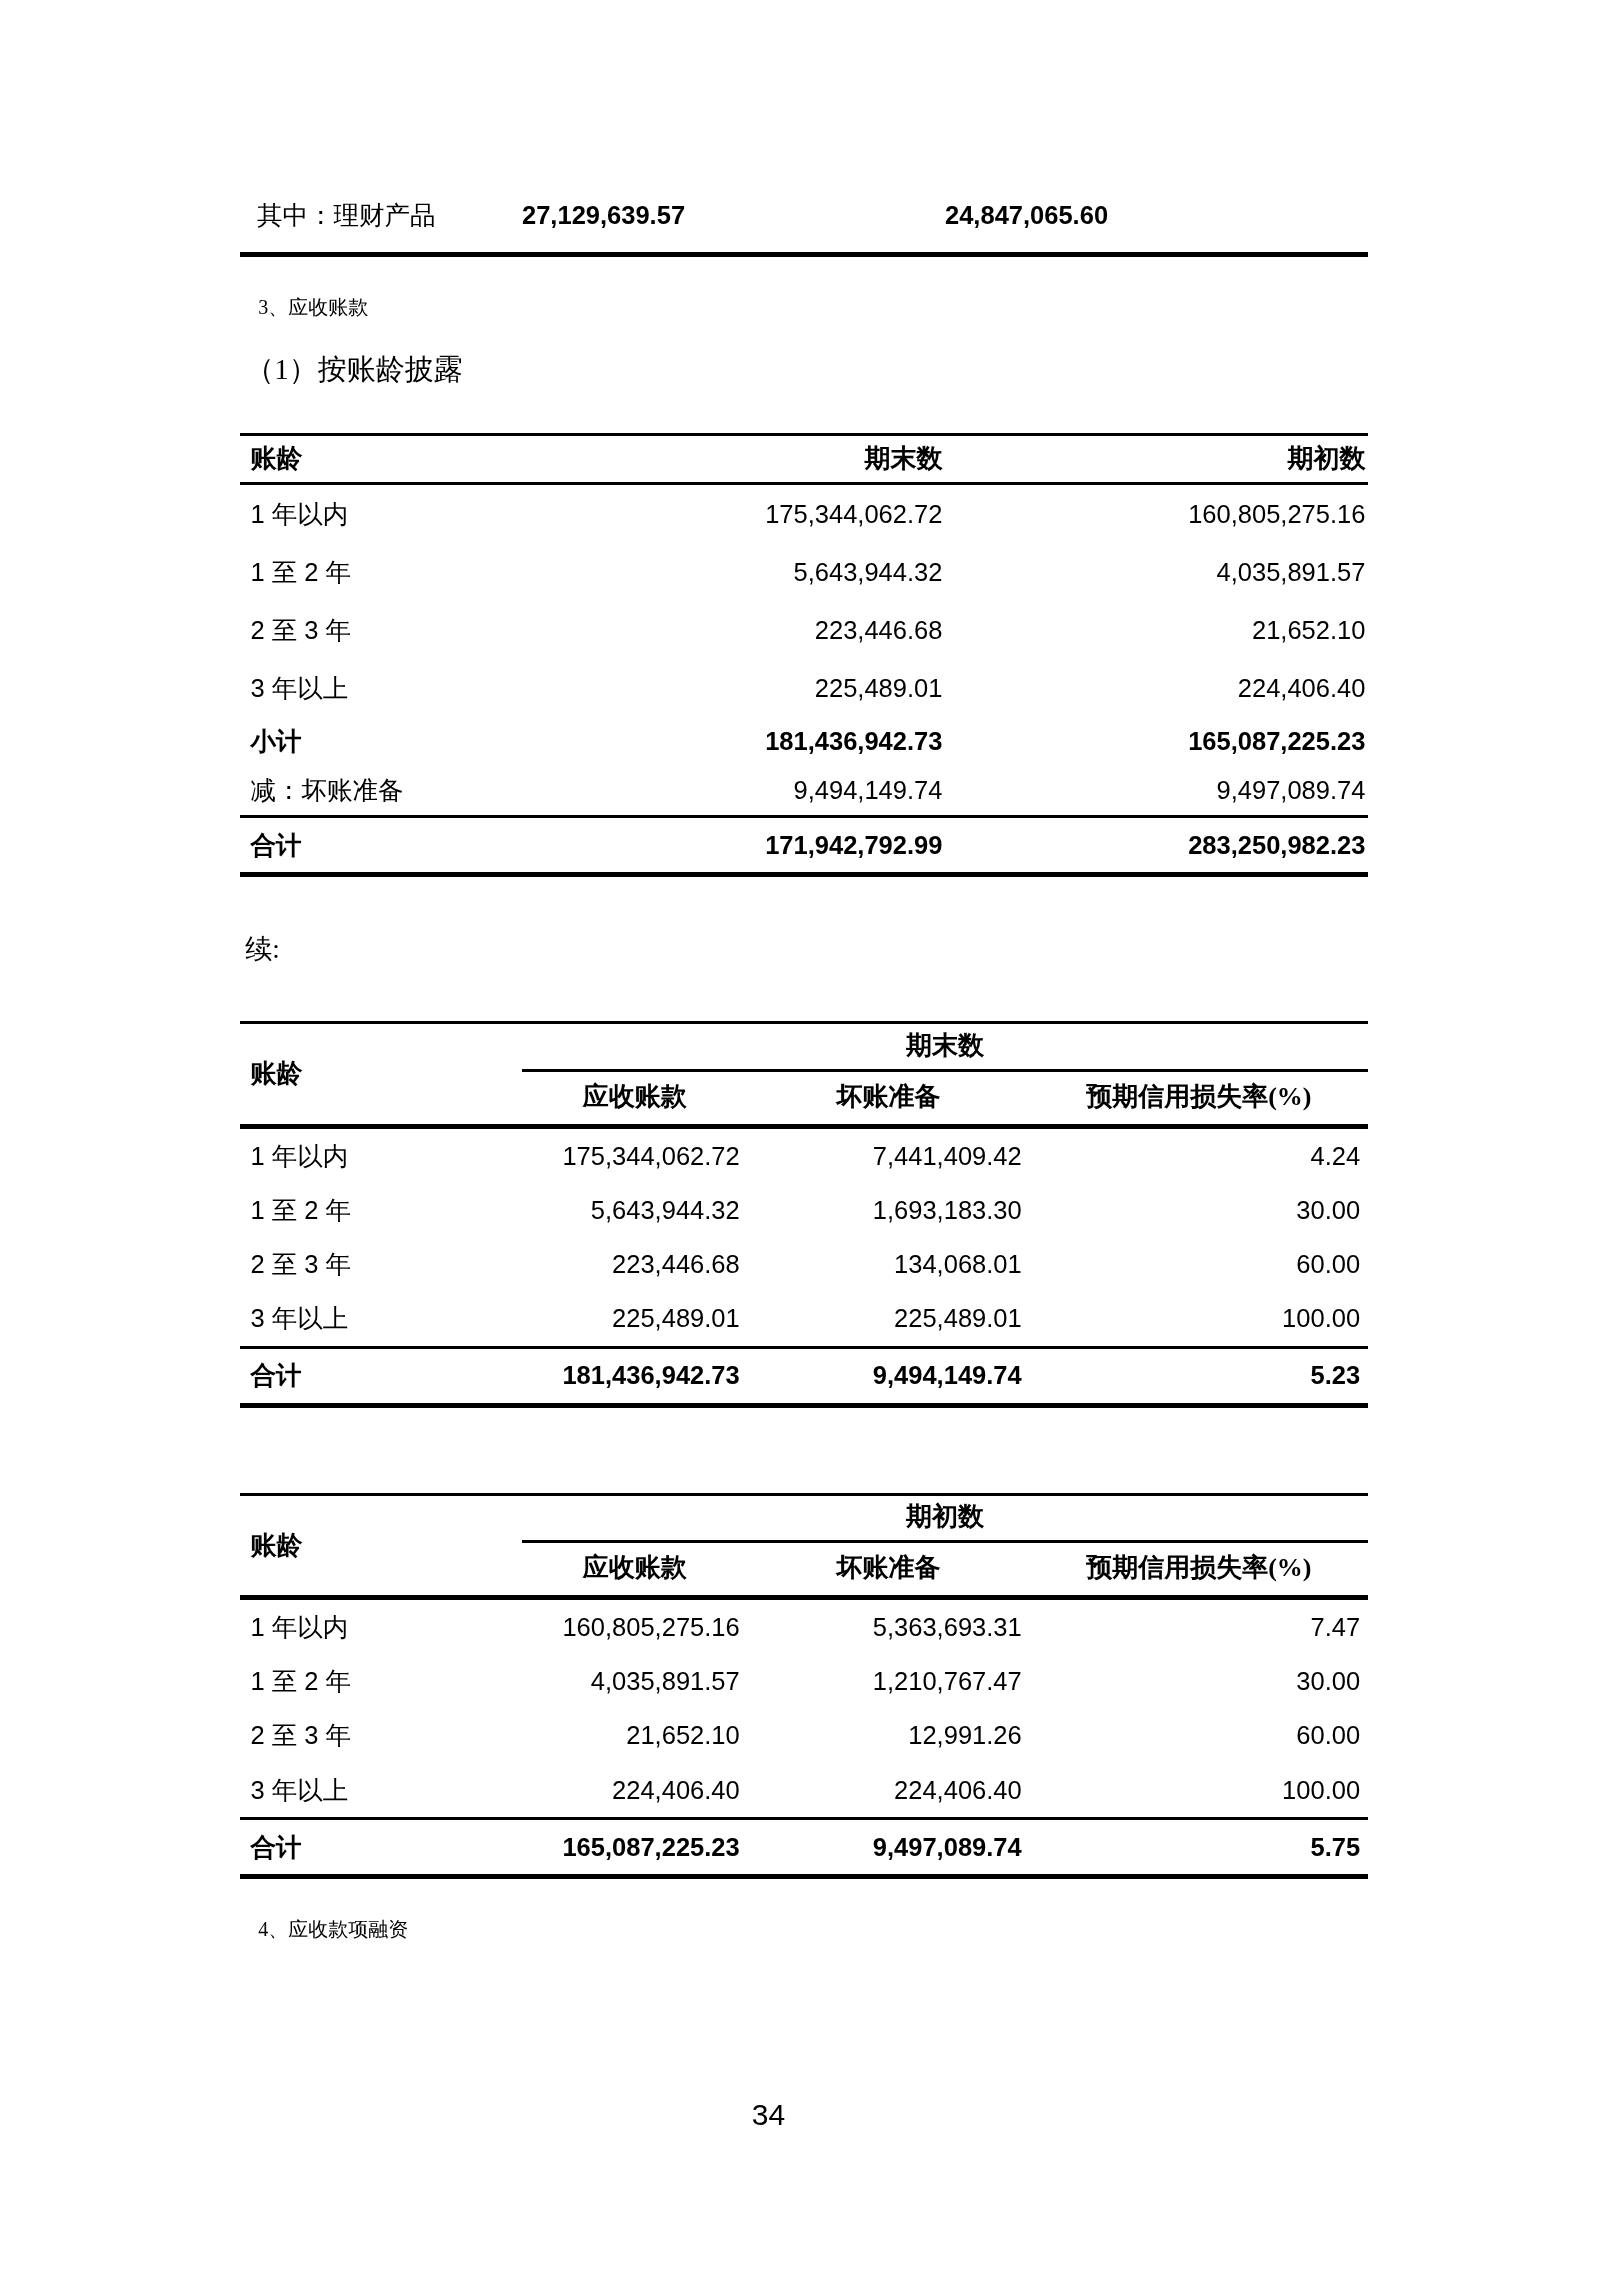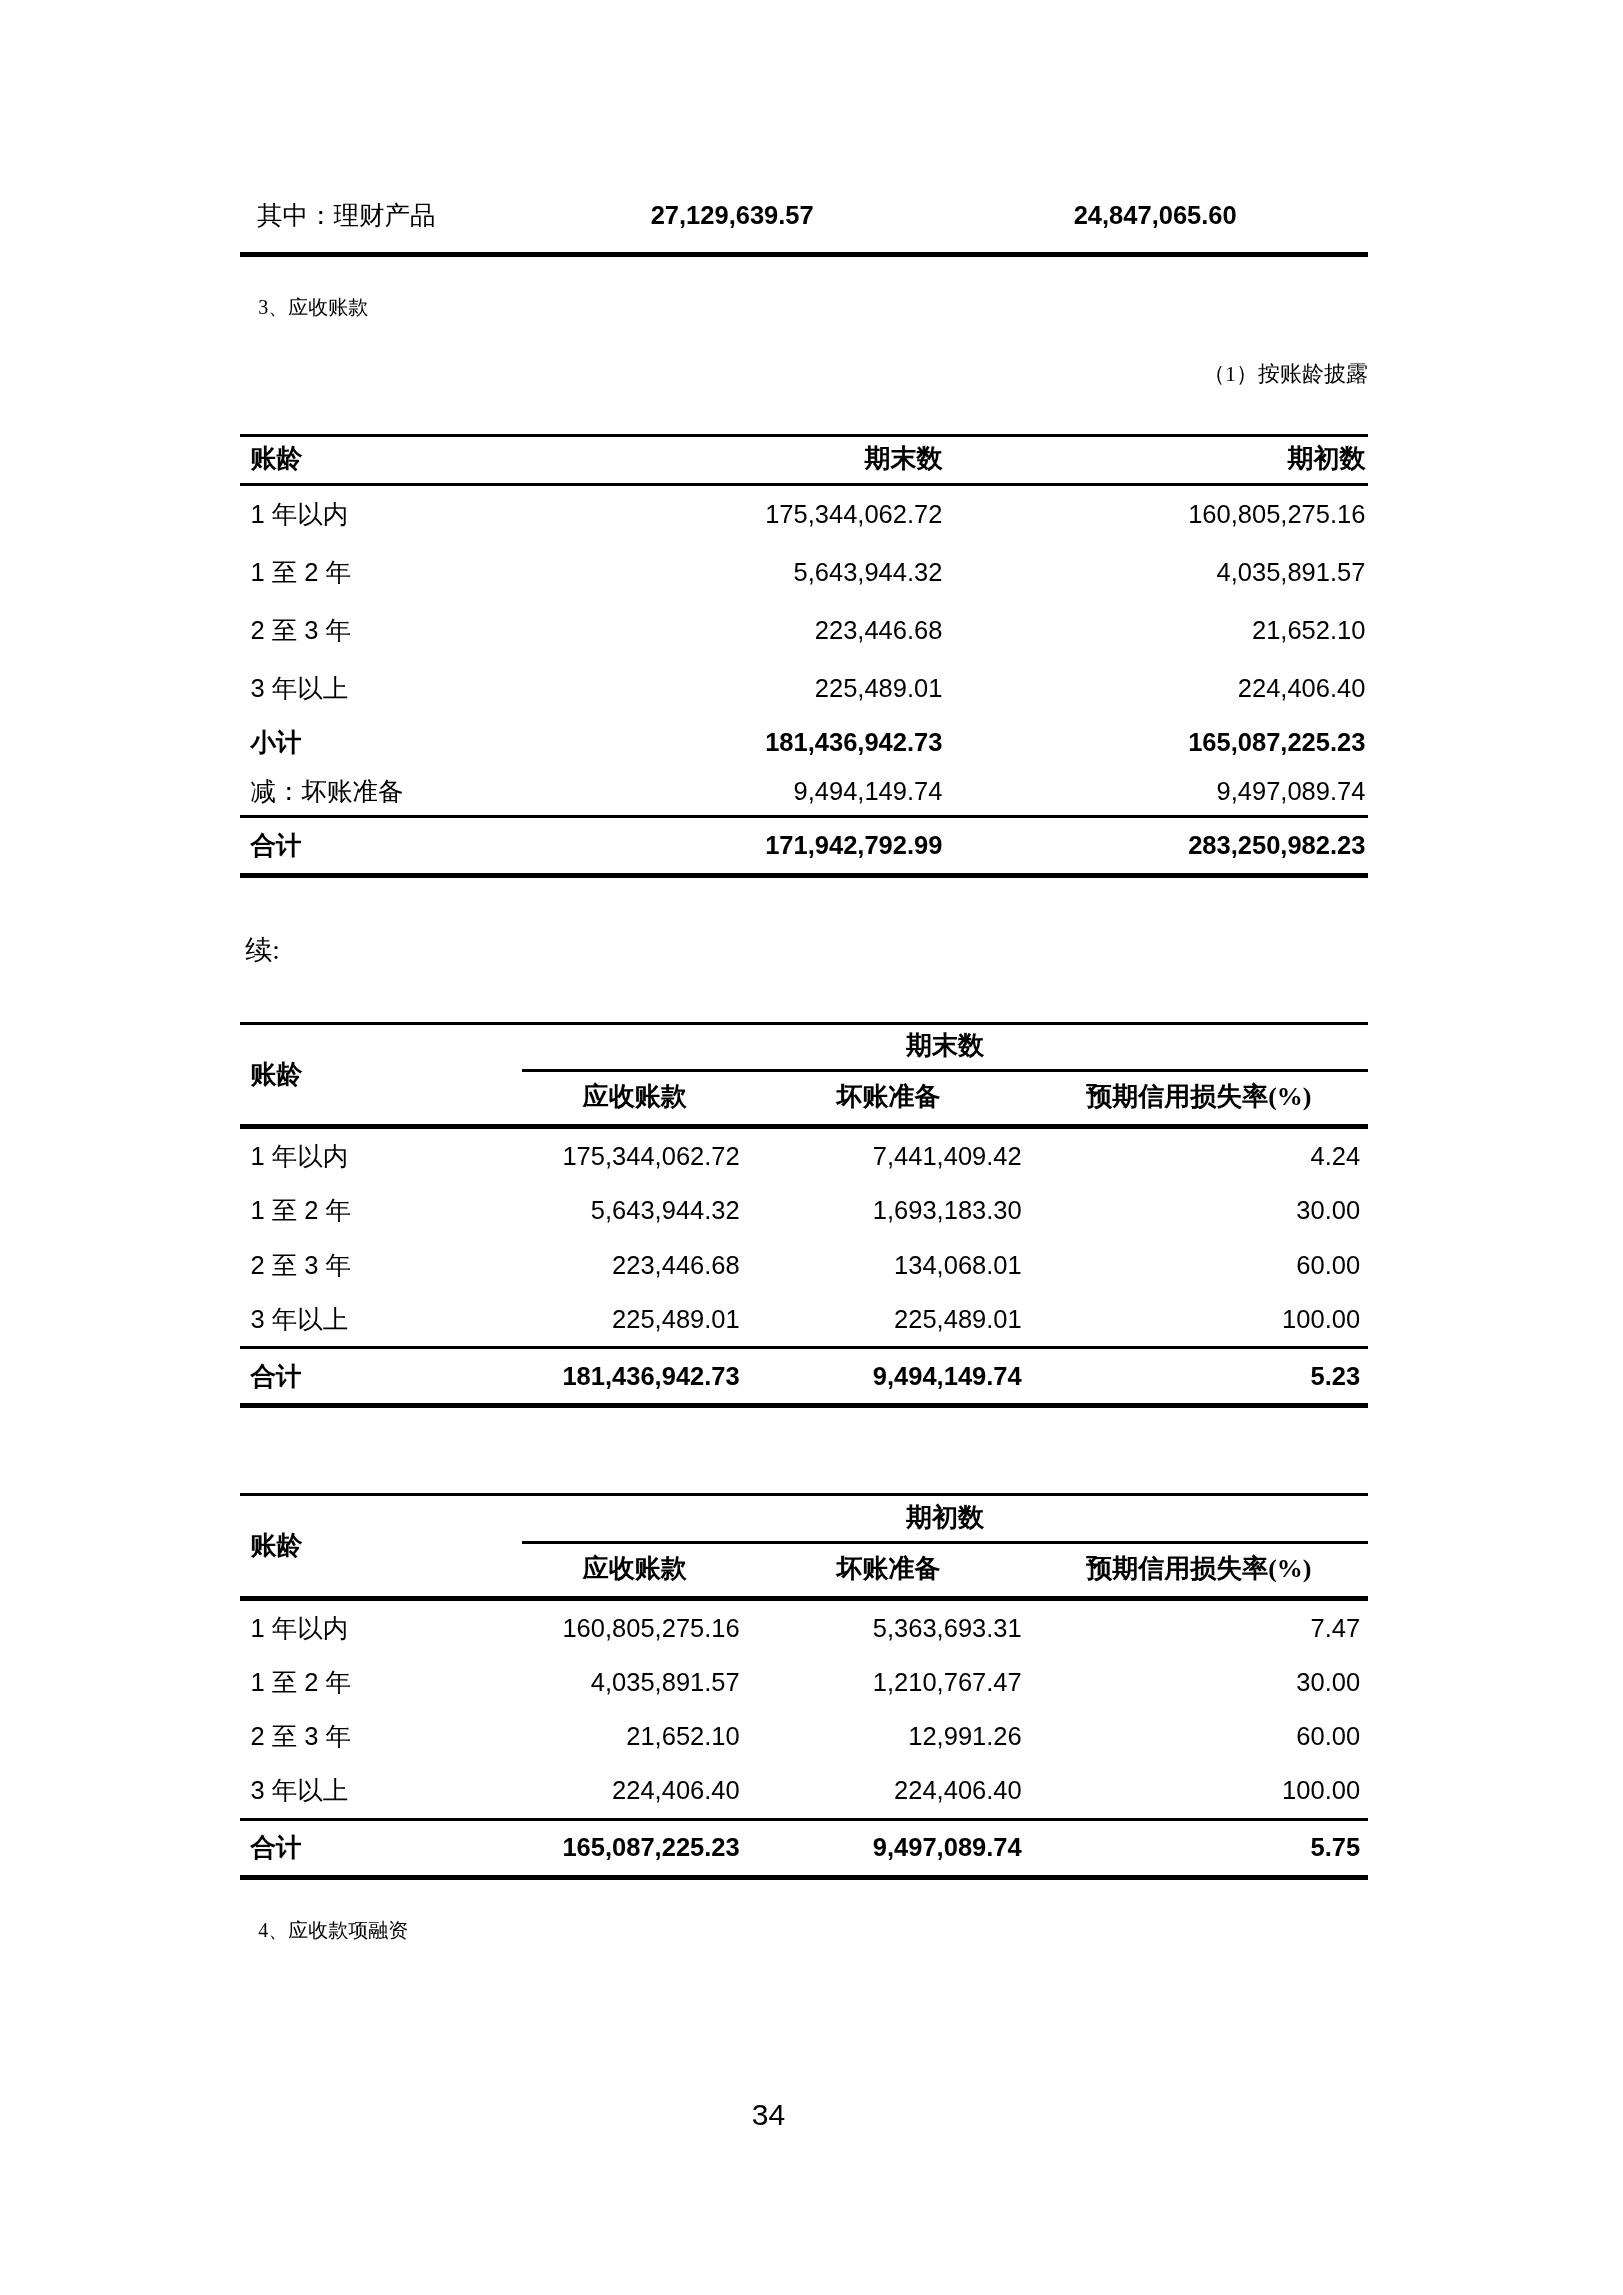--- a/index.html
+++ b/index.html
@@ -35,39 +35,38 @@
     border-bottom: 5.2px solid #000;
     padding: 0 0 21px 0;
     vertical-align: middle;
   }
   .carryover-table td.label {
     padding-left: 17px;
     text-align: left;
     font-family: "Liberation Sans", serif;
   }
   .carryover-table td.num {
-    text-align: center;
+    text-align: left;
     padding-right: 2.6px;
     font-weight: bold;
     font-family: "Liberation Sans", sans-serif;
   }
   
   .h-section {
     font-size: 20px;
     line-height: 1.2;
     padding-left: 18.3px;
     margin-top: 38px;
     font-family: "Liberation Serif", serif;
   }
   .h-sub {
-    font-size: 22px;
+    font-size: 29px;
     line-height: 1.2;
     padding-left: 5.2px;
-    margin-top: 42px;
-    text-align: right;
+    margin-top: 33px;
   }
   .h-section-4 {
   }
   .continued {
     font-size: 27px;
     line-height: 1.2;
     padding-left: 5.2px;
     margin-top: 56px;
   }
   

